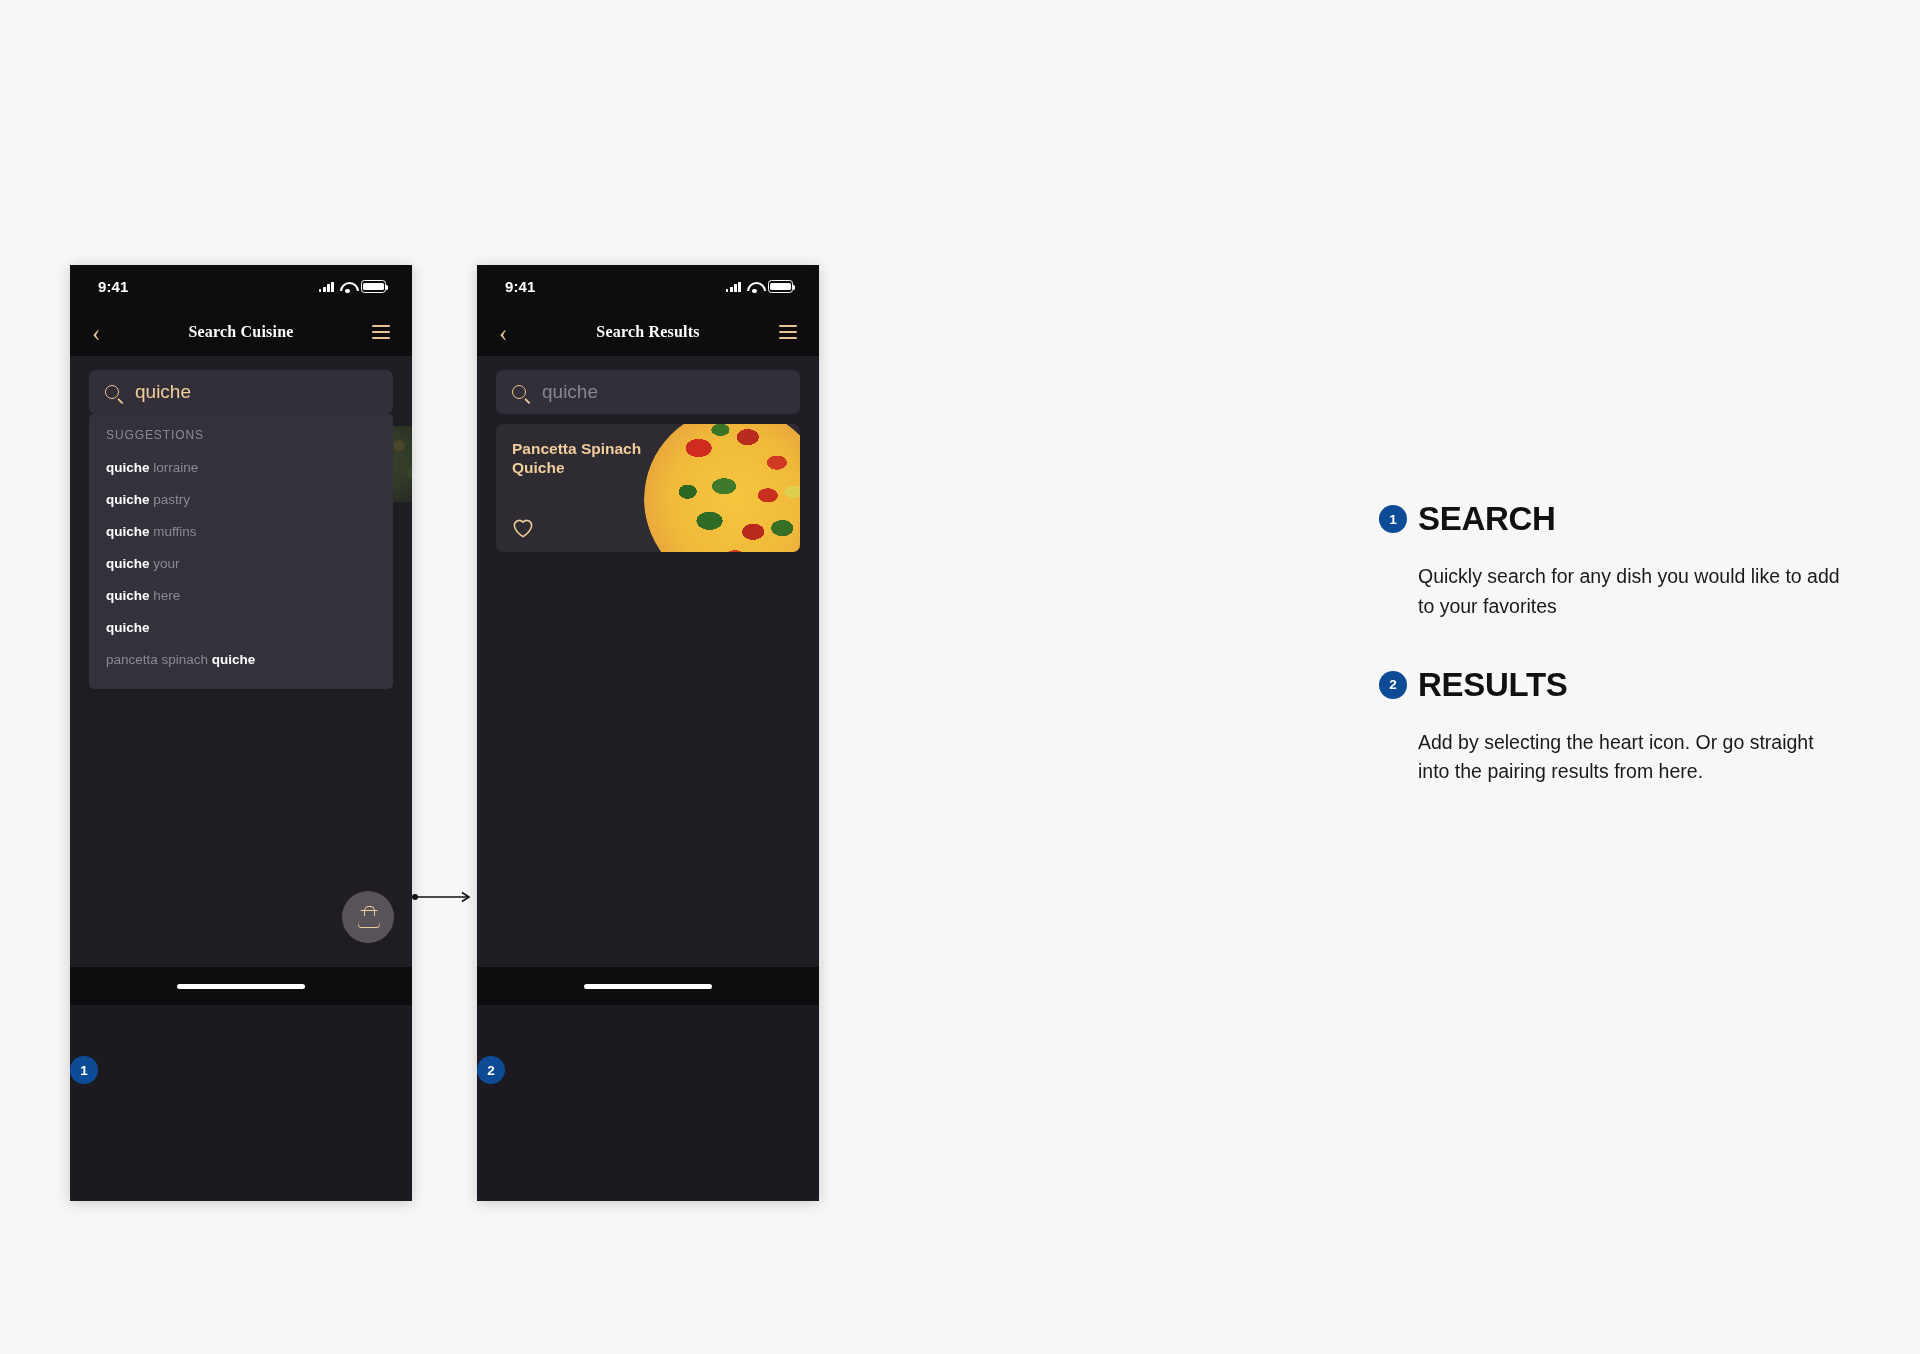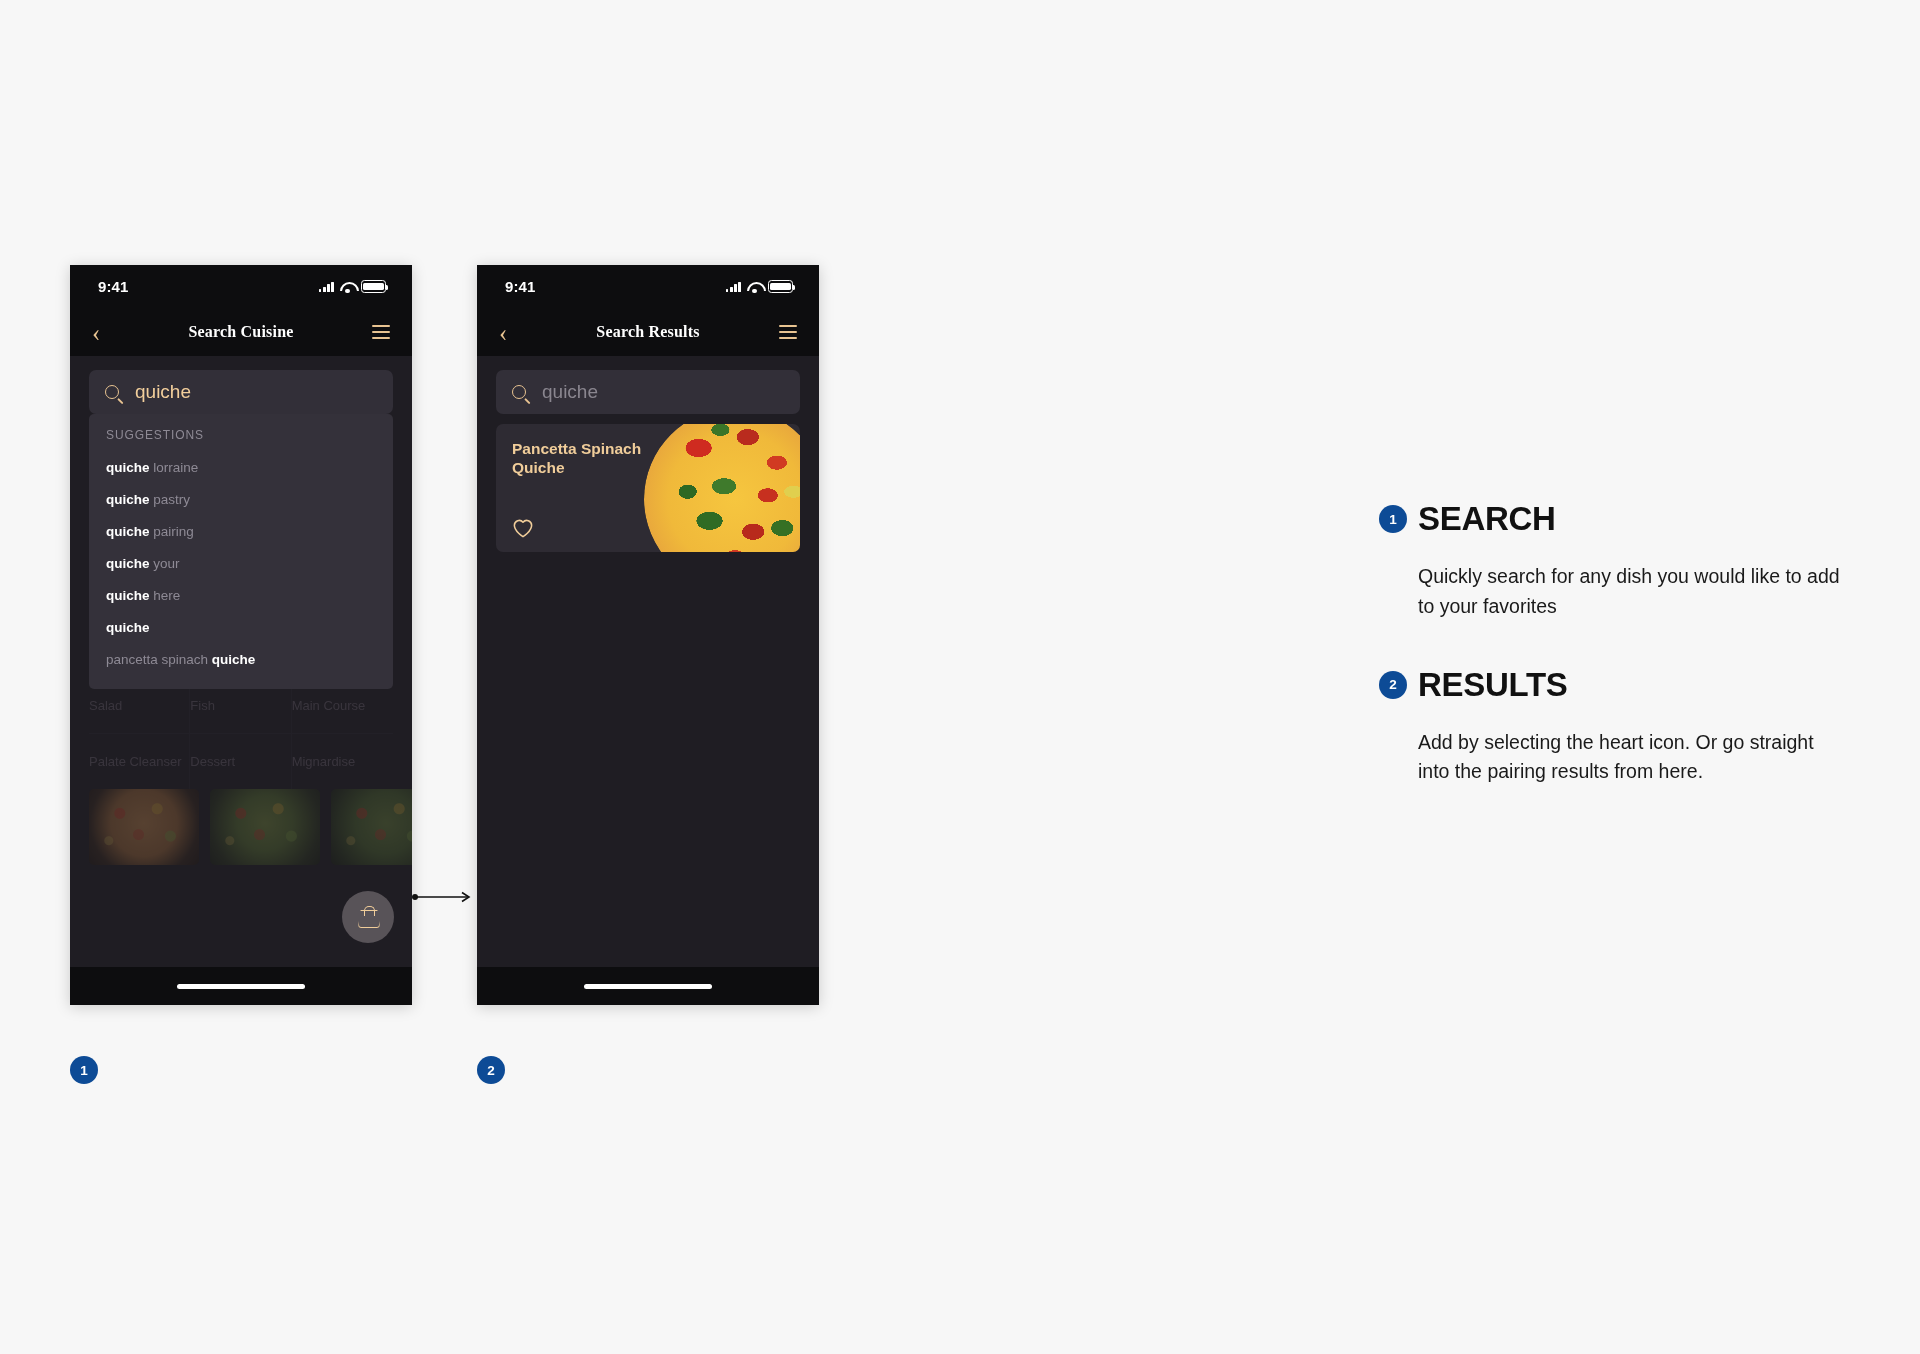--- a/index.html
+++ b/index.html
@@ -7,21 +7,21 @@
     width: 1920px; height: 1354px;
     background: #f7f7f7;
     font-family: "Liberation Sans", sans-serif;
     overflow: hidden;
   }
   .stage { position: relative; width: 1920px; height: 1354px; }
 
   
   .phone {
     position: absolute;
-    width: 342px; height: 740px;
+    width: 342px; height: 936px;
     background: #1c1a20;
     overflow: hidden;
     box-shadow: 0 2px 14px rgba(0,0,0,0.18);
   }
   #phone1 { left: 70px; top: 265px; }
   #phone2 { left: 477px; top: 265px; }
 
   .statusbar {
     height: 43px; background: #0d0d0f;
     display: flex; align-items: center; justify-content: space-between;
@@ -207,50 +207,39 @@
       <span class="nav-menu">
           <i></i>
           <i></i>
           <i></i>
         </span>
     </div>
 
     <div class="screen">
 
       <div class="dim">
-        <div class="catgrid">
-          <div class="cat">Hors D'Oeuvres</div>
-          <div class="cat">Soup</div>
-          <div class="cat">Appetizer</div>
-          <div class="cat">Salad</div>
-          <div class="cat">Fish</div>
-          <div class="cat">Main Course</div>
-          <div class="cat">Palate Cleanser</div>
-          <div class="cat">Dessert</div>
-          <div class="cat">Mignardise</div>
-        </div>
         <div class="recent-row">
           <div class="dish d1"></div>
           <div class="dish d2"></div>
           <div class="dish d3"></div>
         </div>
       </div>
 
       <div class="searchwrap">
         <div class="searchbar">
           <span class="mag"></span>
           <span class="sq-val">quiche</span>
         </div>
       </div>
 
       <div class="suggest">
         <div class="sug-head">SUGGESTIONS</div>
         <div class="sug-item"><b>quiche</b><span> lorraine</span></div>
         <div class="sug-item"><b>quiche</b><span> pastry</span></div>
-        <div class="sug-item"><b>quiche</b><span> pairing</span></div>
+        <div class="sug-item"><b>quiche</b><span> muffins</span></div>
         <div class="sug-item"><b>quiche</b><span> your</span></div>
         <div class="sug-item"><b>quiche</b><span> here</span></div>
         <div class="sug-item"><b>quiche</b><span></span></div>
         <div class="sug-item"><span>pancetta spinach </span><b>quiche</b></div>
       </div>
 
       <div class="fab">
         <span class="bag"></span>
       </div>
 

